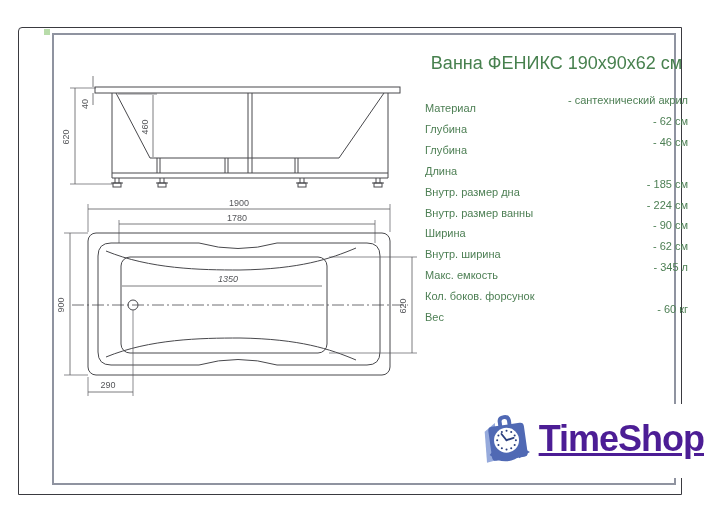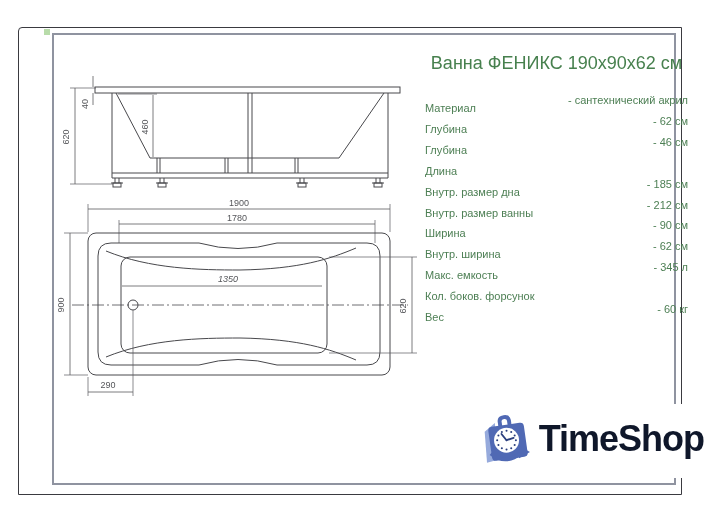--- a/index.html
+++ b/index.html
@@ -36,22 +36,22 @@
   }
   .spec-row{display:flex;font-size:11px;line-height:12.9px;}
   .spec-label{flex:1;text-align:left;white-space:nowrap;margin-top:8px;}
   .spec-value{width:152px;text-align:right;white-space:nowrap;}
   
   .logo{
     position:absolute;left:480px;top:404px;width:224px;height:74px;background:#ffffff;
     display:flex;align-items:center;z-index:5;
   }
   .logo-text{
-    font-size:36px;font-weight:bold;color:#0f172a;letter-spacing:-1px;
-    margin-left:4px;margin-top:-4px;
+    font-size:36px;font-weight:bold;color:#4c1d95;letter-spacing:-1px;
+    margin-left:4px;margin-top:-4px;text-decoration:underline;
   }
 </style>
 </head>
 <body>
 
 <div class="outer-frame"></div>
 <div class="inner-frame"></div>
 <div class="green-speck"></div>
 
 <svg class="drawing" width="704" height="523" viewBox="0 0 704 523">
@@ -183,21 +183,21 @@
   </div>
   <div class="spec-row">
     <span class="spec-label">Длина</span>
   </div>
   <div class="spec-row">
     <span class="spec-label">Внутр. размер дна</span>
     <span class="spec-value">- 185 см</span>
   </div>
   <div class="spec-row">
     <span class="spec-label">Внутр. размер ванны</span>
-    <span class="spec-value">- 212 см</span>
+    <span class="spec-value">- 224 см</span>
   </div>
   <div class="spec-row">
     <span class="spec-label">Ширина</span>
     <span class="spec-value">- 90 см</span>
   </div>
   <div class="spec-row">
     <span class="spec-label">Внутр. ширина</span>
     <span class="spec-value">- 62 см</span>
   </div>
   <div class="spec-row">

